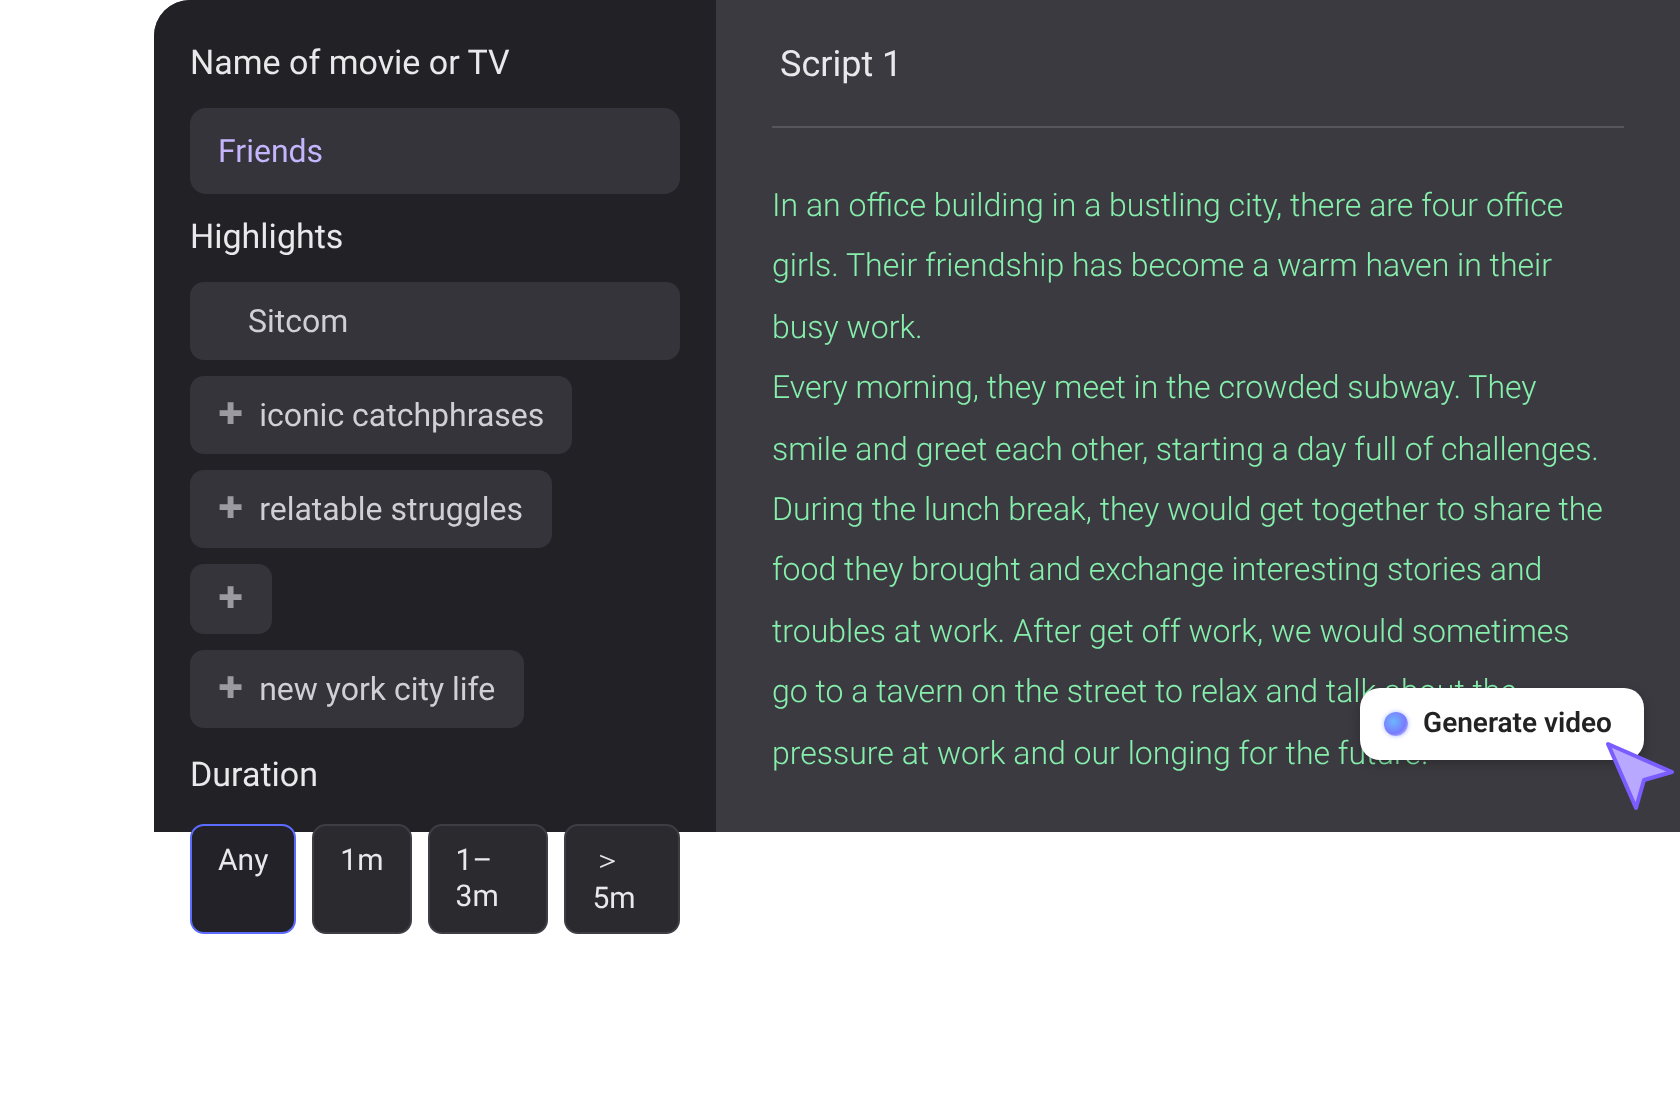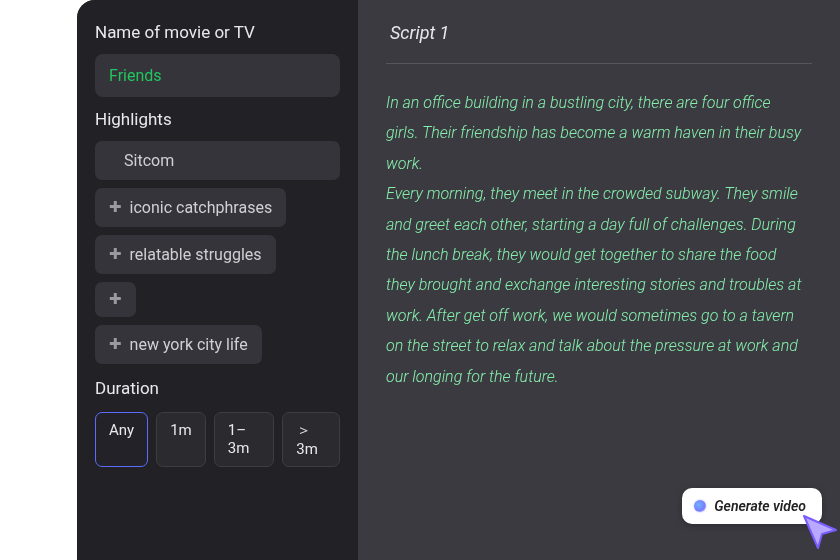--- a/index.html
+++ b/index.html
@@ -1,20 +1,20 @@
 <!DOCTYPE html>
 <html><head>
 <meta charset="utf-8">
 <style>
   * { box-sizing: border-box; margin: 0; padding: 0; }
   html, body { width: 840px; height: 560px; overflow: hidden; background: #fff; font-family: -apple-system, BlinkMacSystemFont, "Segoe UI", Roboto, sans-serif; }
   .app {
     position: absolute;
     left: 77px; top: 0;
-    width: 763px; height: 560px;
+    width: 763px; height: 416px;
     background: #3a3a40;
     display: flex;
     border-top-left-radius: 18px;
   }
   .sidebar {
     width: 281px;
     background: #222226;
     border-top-left-radius: 18px;
     padding: 22px 18px 18px 18px;
     display: flex;
@@ -23,21 +23,21 @@
   }
   .section-label {
     color: #e9e9ec;
     font-size: 17px;
     font-weight: 400;
   }
   .input-pill {
     background: #34343a;
     border-radius: 8px;
     padding: 12px 14px;
-    color: #22c55e;
+    color: #c4b5fd;
     font-size: 16px;
   }
   .chips {
     display: flex;
     flex-direction: column;
     gap: 8px;
     align-items: flex-start;
   }
   .chip {
     background: #34343a;
@@ -70,21 +70,20 @@
   .dur.selected {
     border: 1.5px solid #5b6cff;
     background: #222228;
   }
   .main {
     flex: 1;
     padding: 22px 28px 22px 28px;
     display: flex;
     flex-direction: column;
     position: relative;
-    font-style: italic;
   }
   .script-title {
     color: #e9e9ec;
     font-size: 18px;
     font-weight: 400;
     padding-bottom: 20px;
     padding-left: 4px;
   }
   .divider {
     height: 1px;
@@ -155,21 +154,21 @@
         <span class="plus">✚</span>
         <span>new york city life</span>
       </div>
     </div>
 
     <div class="section-label" style="margin-top:2px;">Duration</div>
     <div class="duration-row">
       <div class="dur selected">Any</div>
       <div class="dur">1m</div>
       <div class="dur">1–3m</div>
-      <div class="dur">＞3m</div>
+      <div class="dur">＞5m</div>
     </div>
 
   </aside>
 
   <main class="main">
     <div class="script-title">Script 1</div>
     <div class="divider"></div>
     <div class="script-body">In an office building in a bustling city, there are four office girls. Their friendship has become a warm haven in their busy work.<br>Every morning, they meet in the crowded subway. They smile and greet each other, starting a day full of challenges. During the lunch break, they would get together to share the food they brought and exchange interesting stories and troubles at work. After get off work, we would sometimes go to a tavern on the street to relax and talk about the pressure at work and our longing for the future.</div>
 
     <div class="gen-btn">

